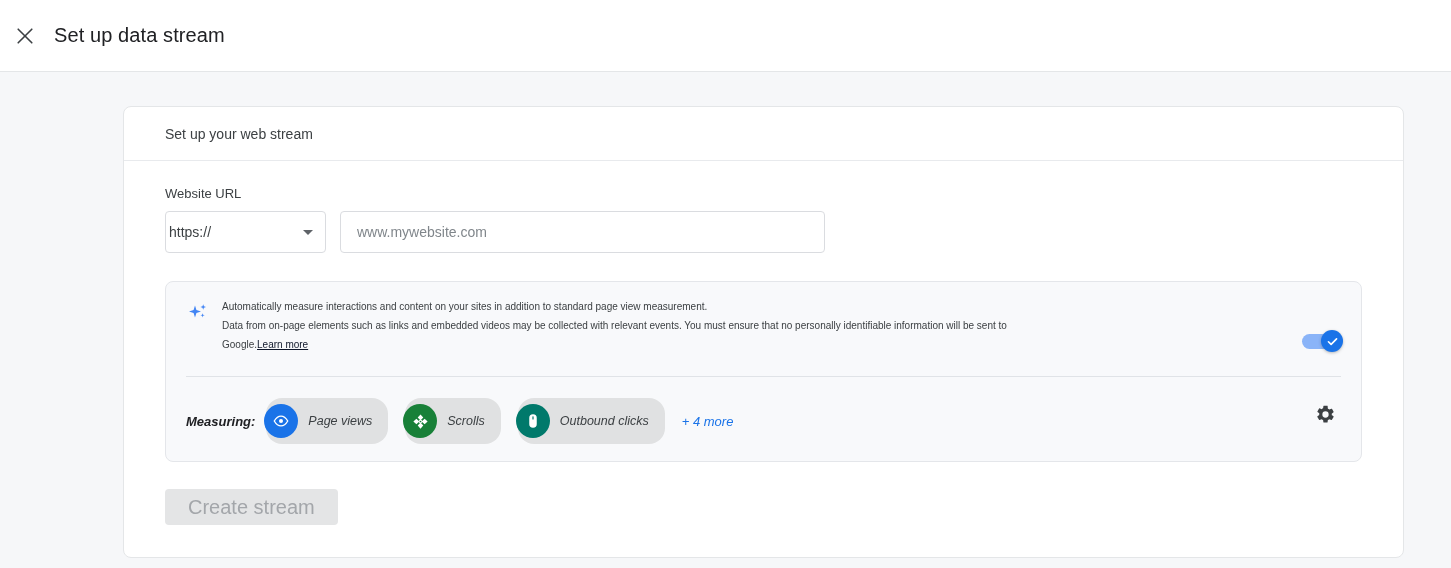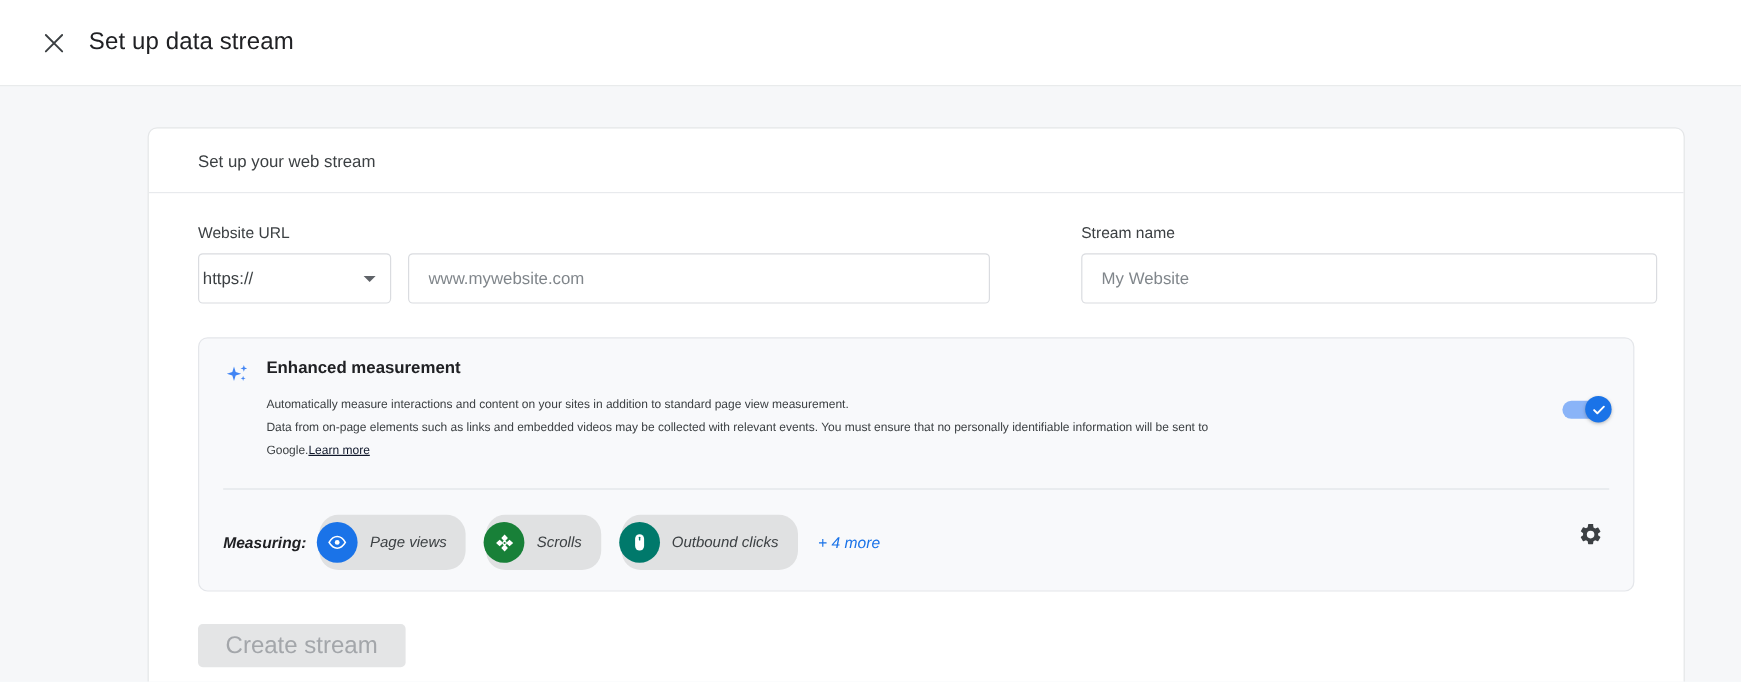--- a/index.html
+++ b/index.html
@@ -11,21 +11,21 @@
     -webkit-font-smoothing: antialiased;
   }
 
   
   .topbar {
     height: 72px;
     background: #ffffff;
     border-bottom: 1px solid #e4e6e8;
     display: flex;
     align-items: center;
-    padding-left: 32px;
+    padding-left: 12px;
   }
   .close-btn {
     width: 26px; height: 26px;
     display: flex; align-items: center; justify-content: center;
     cursor: pointer;
     border: none; background: transparent;
     padding: 0;
     flex: none;
   }
   .close-btn svg { display: block; }
@@ -279,39 +279,34 @@
           <div class="field-label">Website URL</div>
           <div class="url-row">
             <div class="scheme-select">
               <span>https://</span>
               <span class="caret"></span>
             </div>
             <input class="text-input" type="text" value="" placeholder="www.mywebsite.com" style="">
           </div>
         </div>
 
-        <div class="field-name">
-          <div class="field-label">Stream name</div>
-          <input class="text-input" style="width: 100%;" type="text" value="" placeholder="My Website">
-        </div>
       </div>
 
       <div class="em-box">
 
         <div class="em-top">
           <div class="em-spark">
             <svg width="24" height="24" viewBox="0 0 24 24">
               <path d="M9 3.5 L10.4 8.1 L15 9.5 L10.4 10.9 L9 15.5 L7.6 10.9 L3 9.5 L7.6 8.1 Z" fill="#4285f4"></path>
               <path d="M17.2 2.2 L17.9 4.3 L20 5 L17.9 5.7 L17.2 7.8 L16.5 5.7 L14.4 5 L16.5 4.3 Z" fill="#4285f4"></path>
               <path d="M16.6 11.2 L17.1 12.8 L18.7 13.3 L17.1 13.8 L16.6 15.4 L16.1 13.8 L14.5 13.3 L16.1 12.8 Z" fill="#4285f4"></path>
             </svg>
           </div>
 
           <div class="em-main">
-            <div class="em-title">Enhanced measurement</div>
             <div class="em-desc">
               <span>Automatically measure interactions and content on your sites in addition to standard page view measurement.</span><br>
               <span>Data from on-page elements such as links and embedded videos may be collected with relevant events. You must ensure that no personally identifiable information will be sent to</span><br>
               <span>Google.</span><a class="em-link">Learn more</a>
             </div>
           </div>
         </div>
 
         <div class="em-toggle-wrap">
           <div class="toggle">

